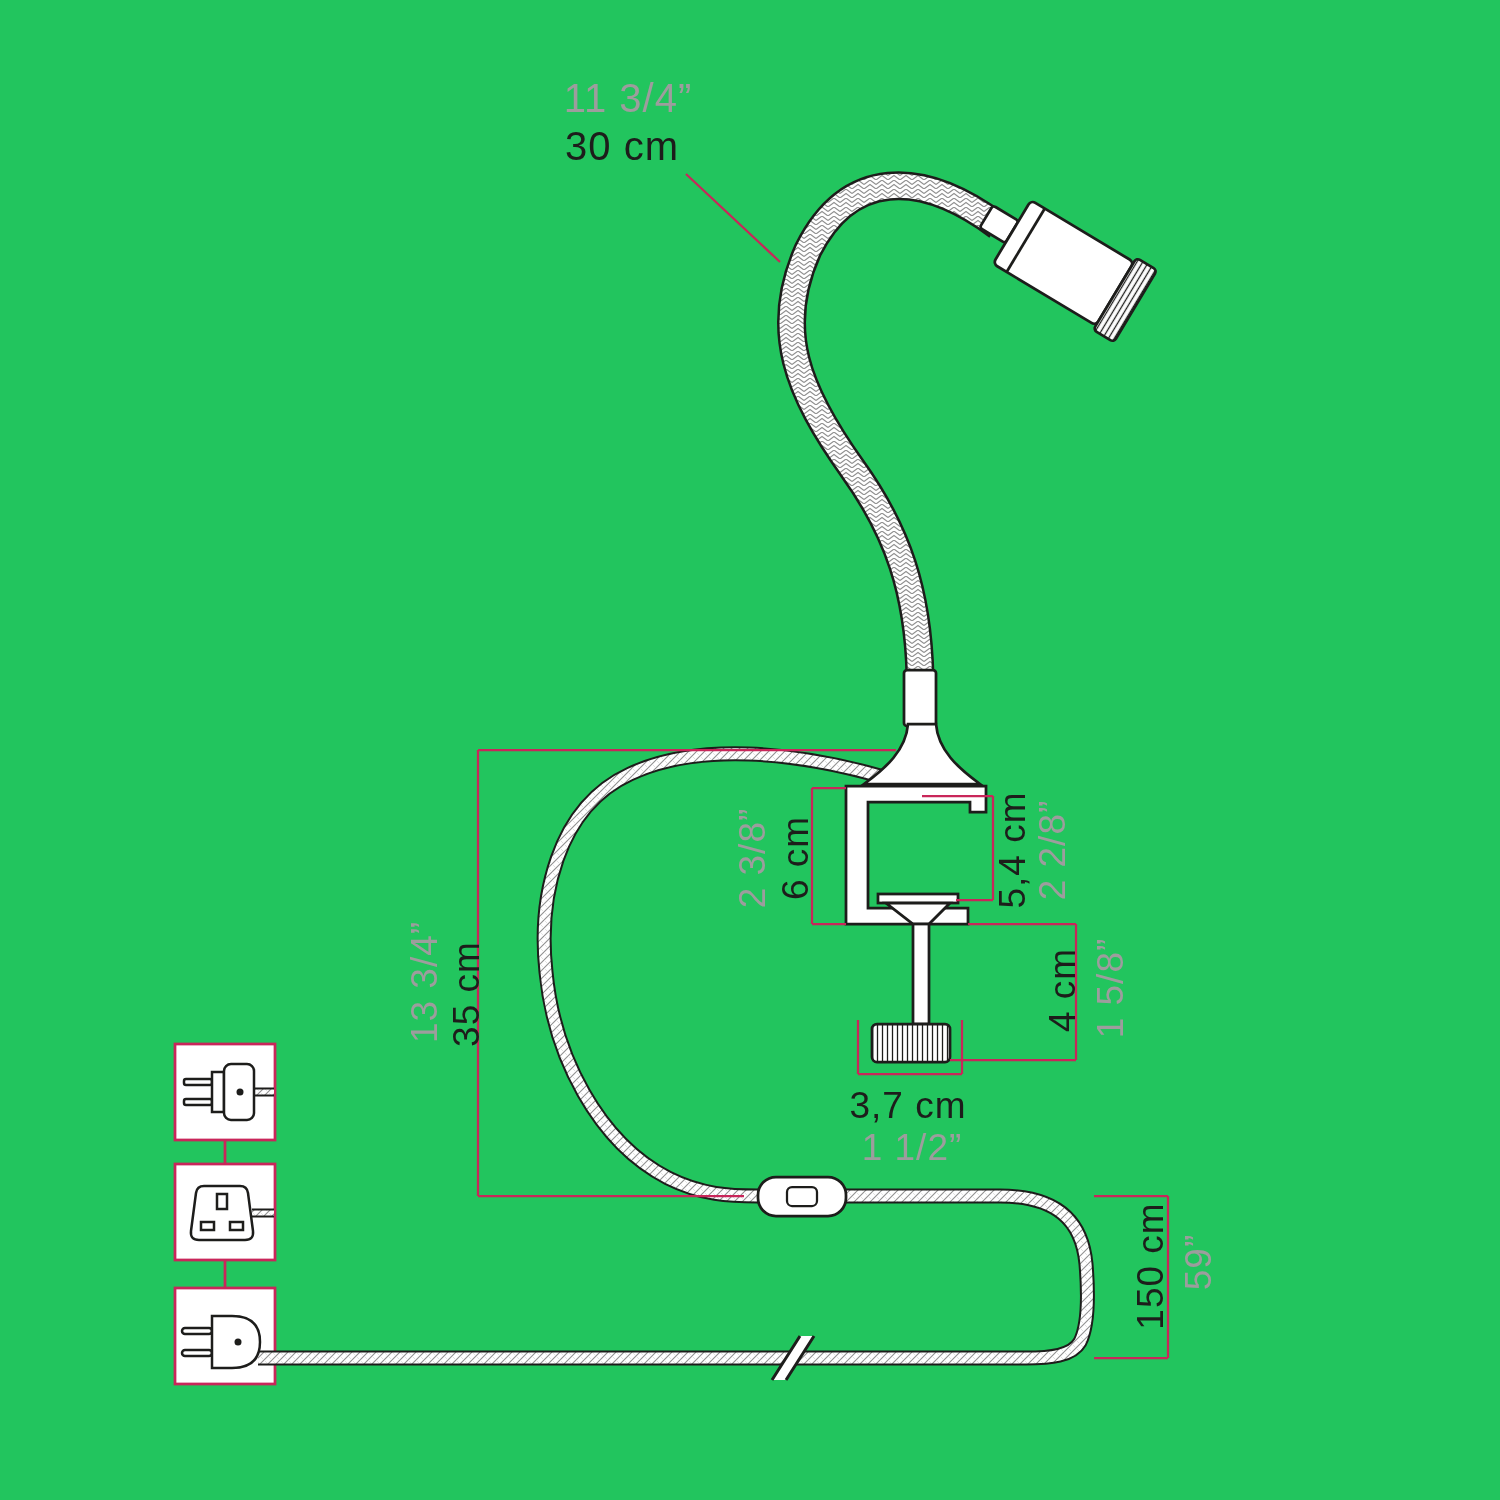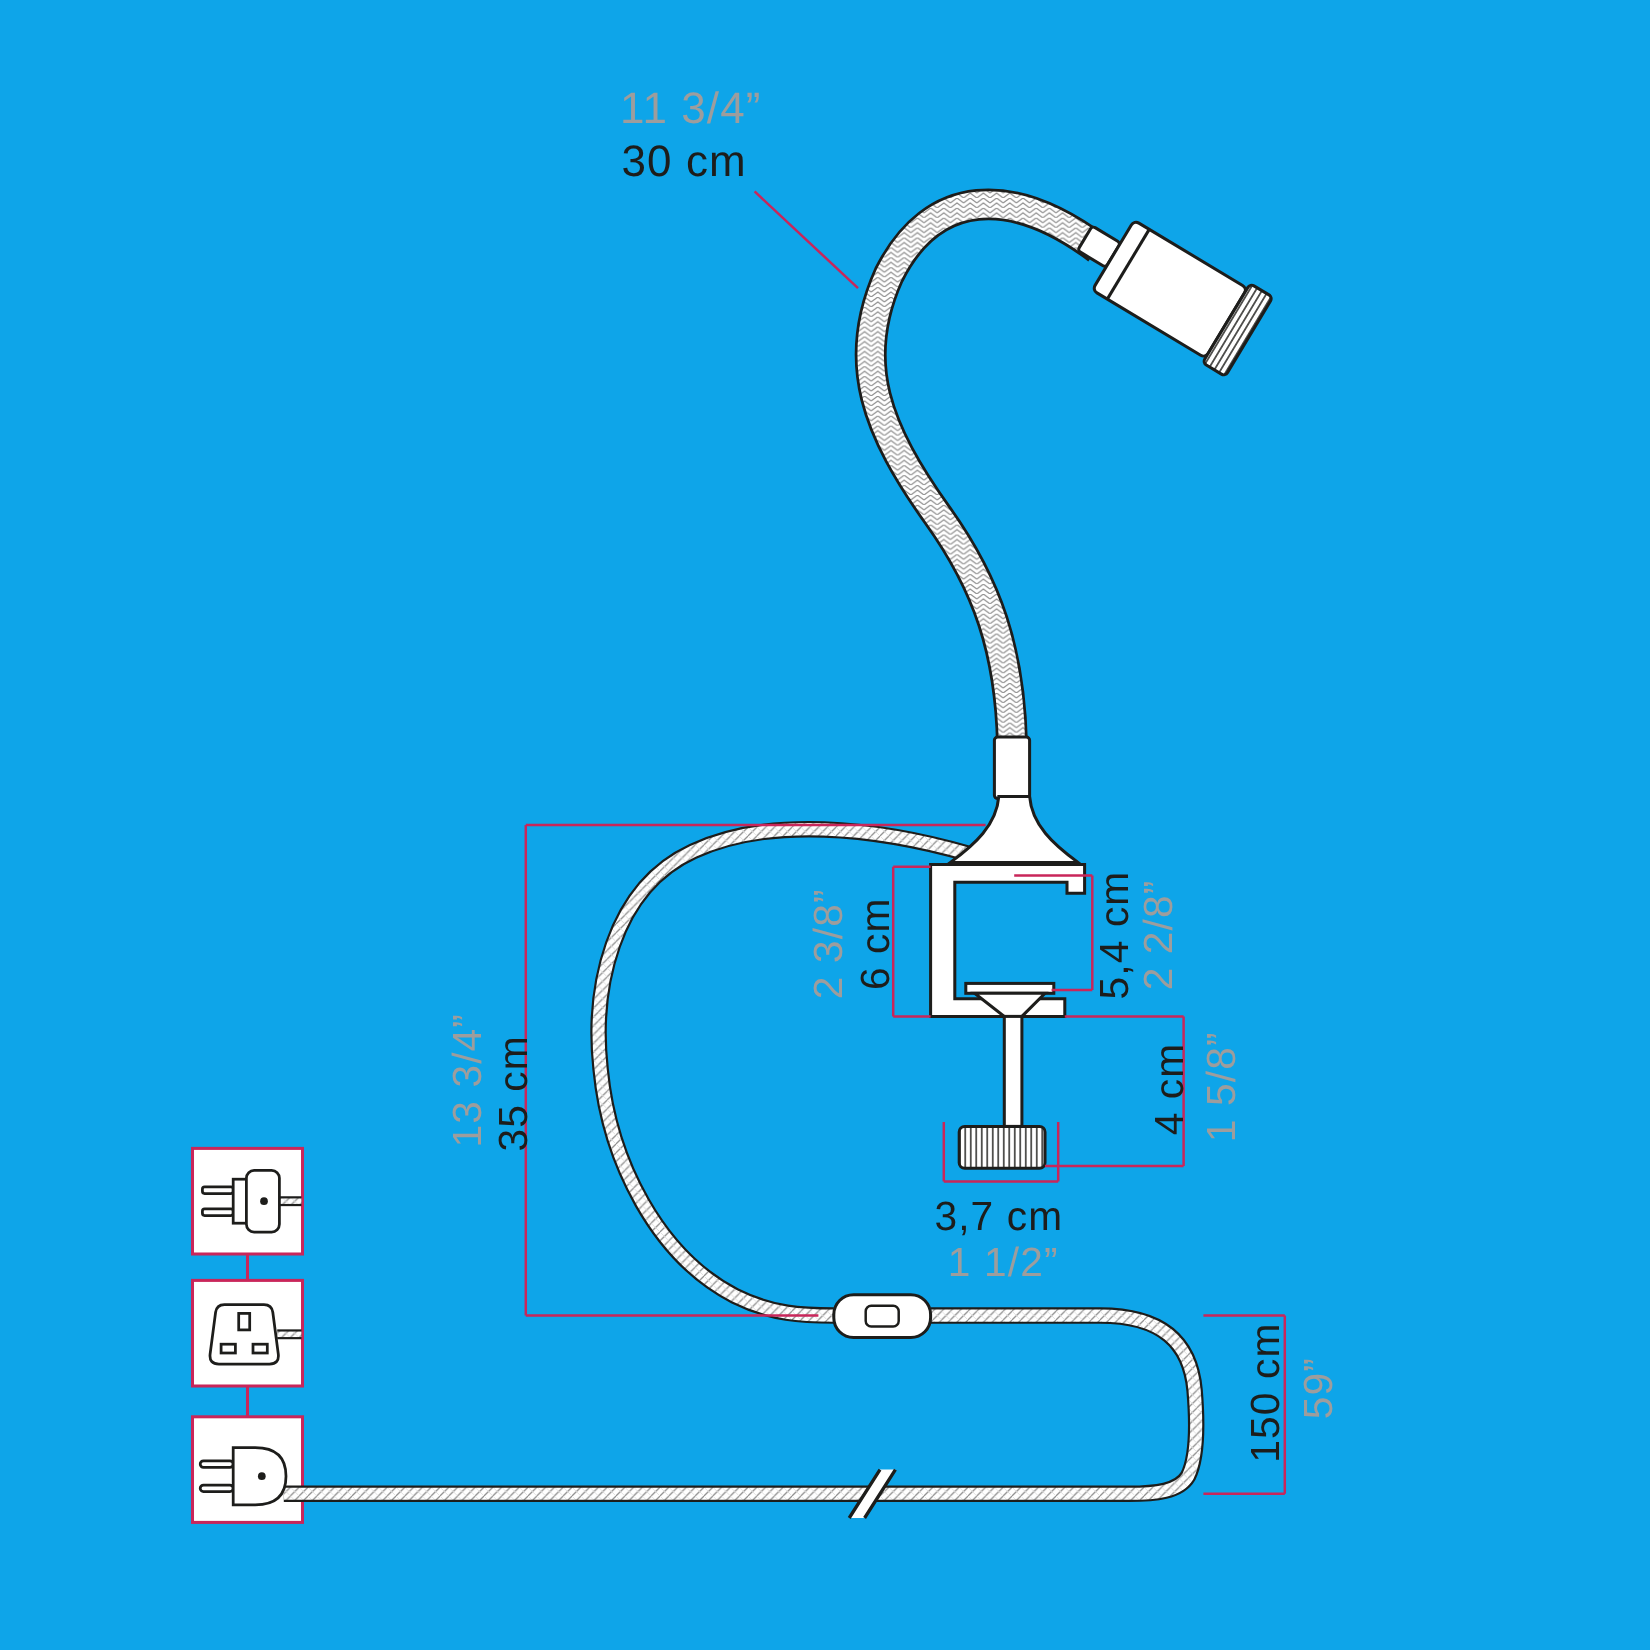--- a/index.html
+++ b/index.html
@@ -1,16 +1,16 @@
 <!DOCTYPE html>
 <html><head>
 <meta charset="utf-8">
 <style>
   html,body{margin:0;padding:0;background:#fff;}
-  .stage{position:relative;width:1500px;height:1500px;background:#0ea5e9;overflow:hidden;}
+  .stage{position:relative;width:1500px;height:1500px;background:#22c55e;overflow:hidden;}
   svg{display:block;font-family:"Liberation Sans","DejaVu Sans",sans-serif;}
   text{letter-spacing:1px;}
   .lblB{fill:#1d1d1b;font-size:37px;}
   .lblG{fill:#9d9d9d;font-size:37px;}
   .lblBig{font-size:40px;}
 </style>
 </head>
 <body>
 
 <div class="stage">

